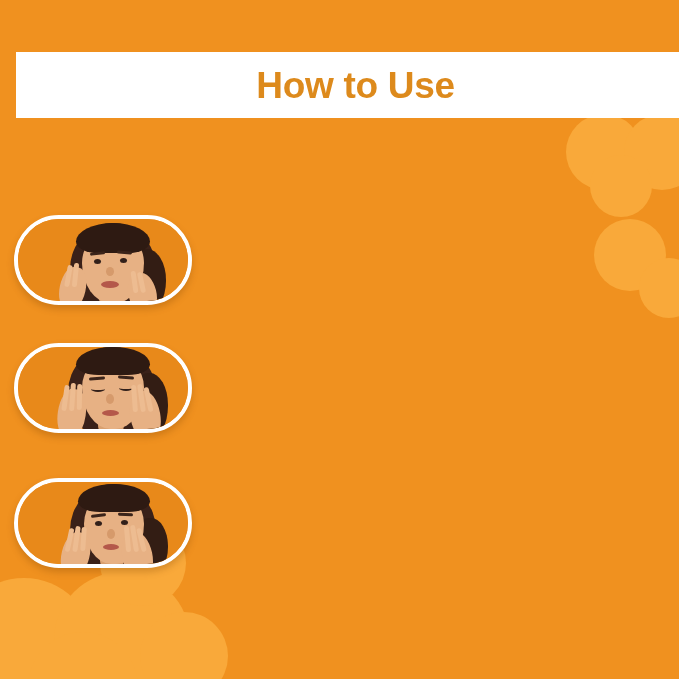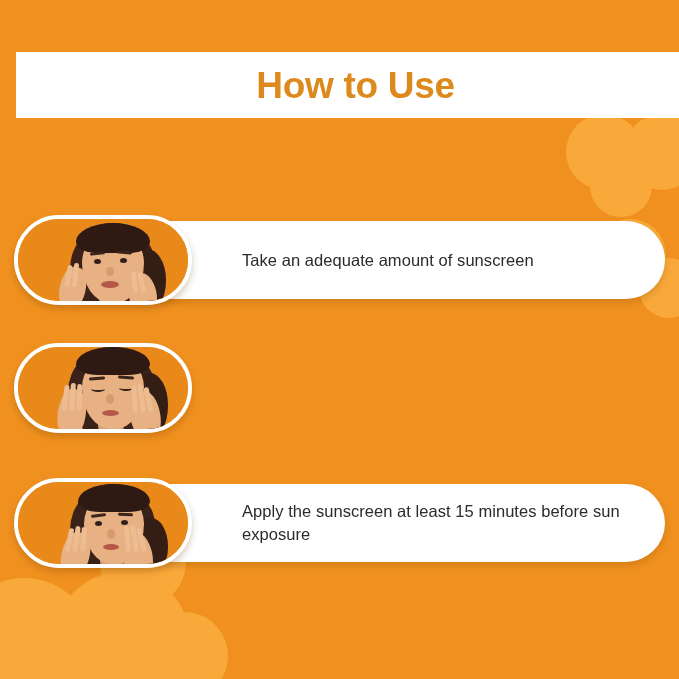--- a/index.html
+++ b/index.html
@@ -215,23 +215,20 @@
     <div class="blob bl-e"></div>
   </div>
 
   <div class="header-band">
     <div class="header-title">How to Use</div>
   </div>
 
   <div class="steps">
 
     <div class="step-row r1">
-      <div class="step-card">
-        <div class="step-text">Take an adequate amount of sunscreen</div>
-      </div>
       <div class="step-thumb">
         <div class="thumb-inner">
           <div class="portrait">
             <div class="p-hair-back" style="left:52px;top:4px;width:86px;height:92px;"></div>
             <div class="p-ponytail" style="left:108px;top:30px;width:40px;height:64px;"></div>
             <div class="p-neck" style="left:80px;top:62px;width:26px;height:26px;"></div>
             <div class="p-face" style="left:64px;top:12px;width:62px;height:72px;"></div>
             <div class="p-hair-top" style="left:58px;top:4px;width:74px;height:30px;"></div>
             <div class="p-brow" style="left:72px;top:33px;width:15px;transform:rotate(-6deg);"></div>
             <div class="p-brow" style="left:99px;top:32px;width:15px;transform:rotate(4deg);"></div>
@@ -272,23 +269,20 @@
             <div class="p-hand" style="left:112px;top:44px;width:30px;height:46px;transform:rotate(-10deg);"></div>
             <div class="p-finger" style="left:114px;top:38px;width:5px;height:27px;transform:rotate(-4deg);"></div>
             <div class="p-finger" style="left:121px;top:37px;width:5px;height:28px;transform:rotate(-8deg);"></div>
             <div class="p-finger" style="left:128px;top:40px;width:5px;height:25px;transform:rotate(-12deg);"></div>
           </div>
         </div>
       </div>
     </div>
 
     <div class="step-row r3">
-      <div class="step-card">
-        <div class="step-text">Apply the sunscreen at least 15 minutes before sun exposure</div>
-      </div>
       <div class="step-thumb">
         <div class="thumb-inner">
           <div class="portrait">
             <div class="p-hair-back" style="left:52px;top:2px;width:86px;height:92px;"></div>
             <div class="p-ponytail" style="left:114px;top:36px;width:36px;height:58px;"></div>
             <div class="p-neck" style="left:82px;top:66px;width:24px;height:24px;"></div>
             <div class="p-face" style="left:66px;top:10px;width:60px;height:72px;"></div>
             <div class="p-hair-top" style="left:60px;top:2px;width:72px;height:28px;"></div>
             <div class="p-brow" style="left:73px;top:32px;width:15px;transform:rotate(-7deg);"></div>
             <div class="p-brow" style="left:100px;top:31px;width:15px;transform:rotate(3deg);"></div>

